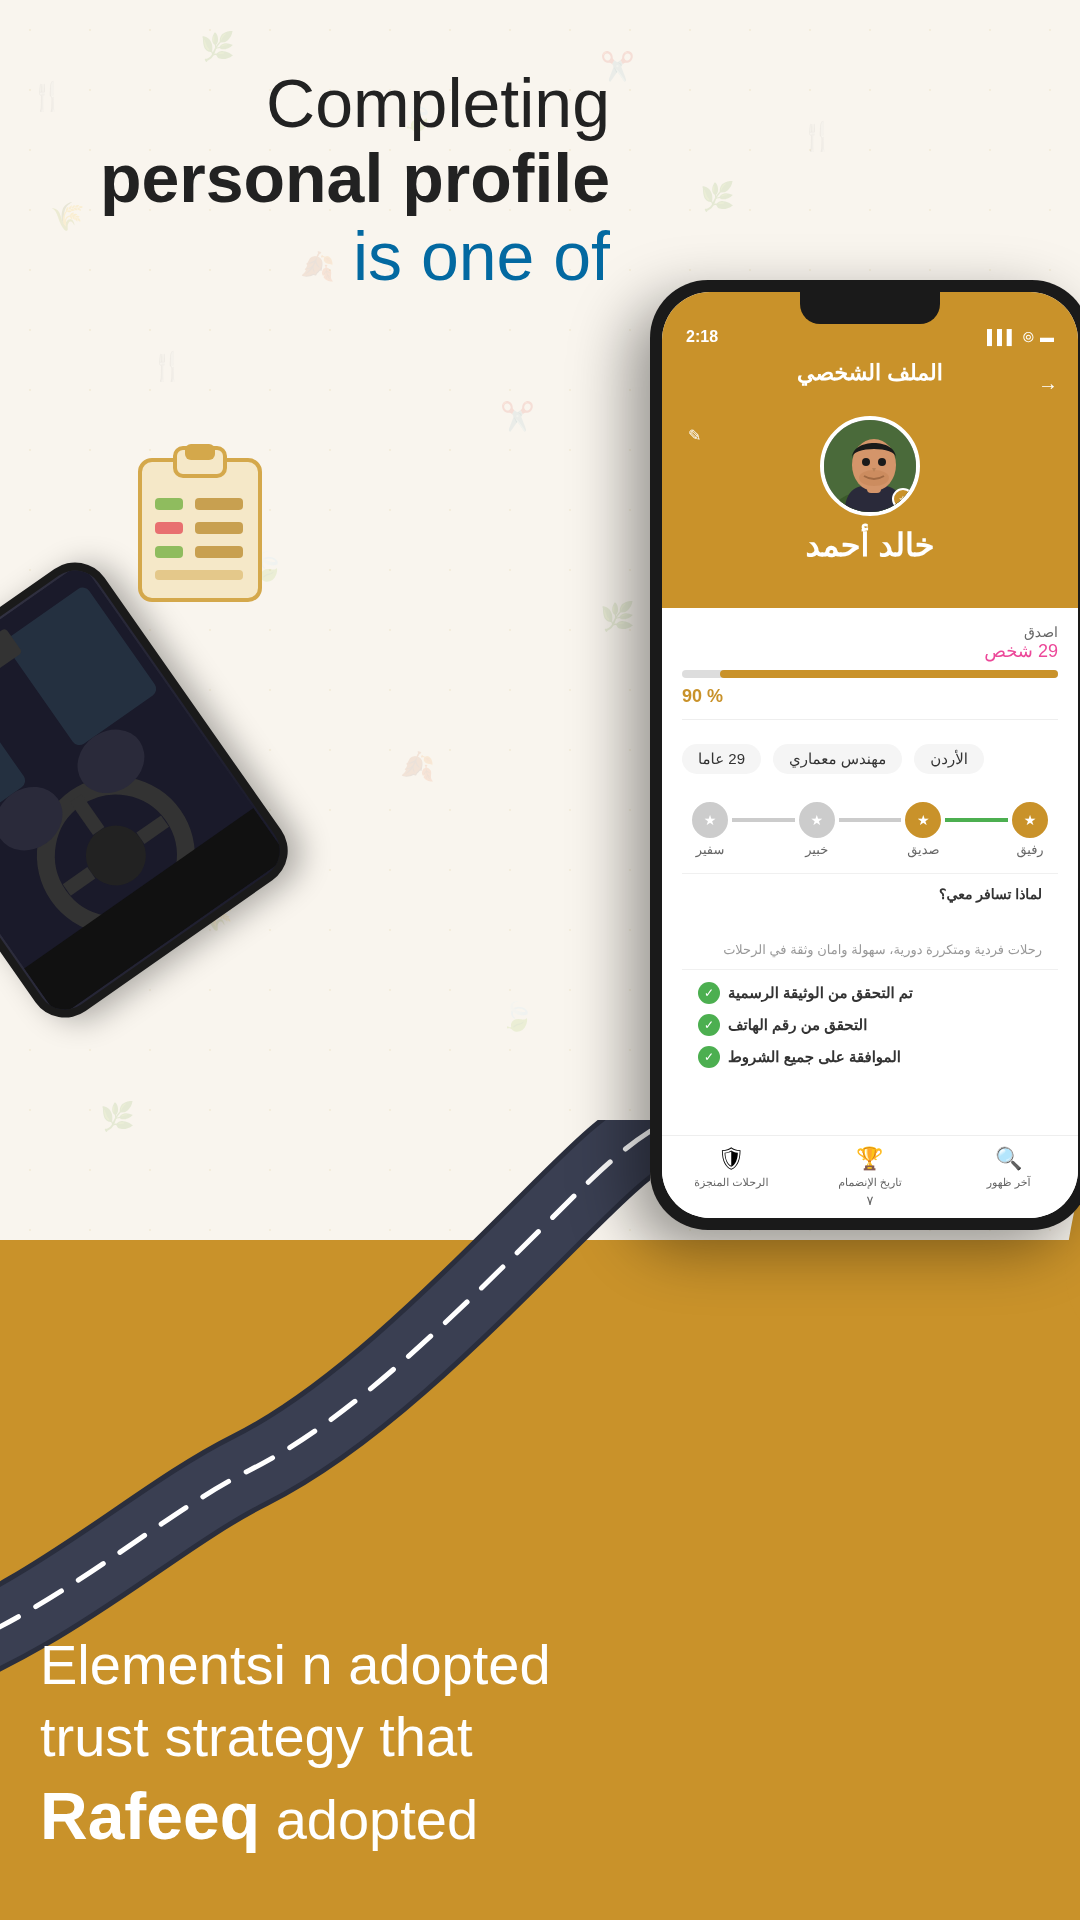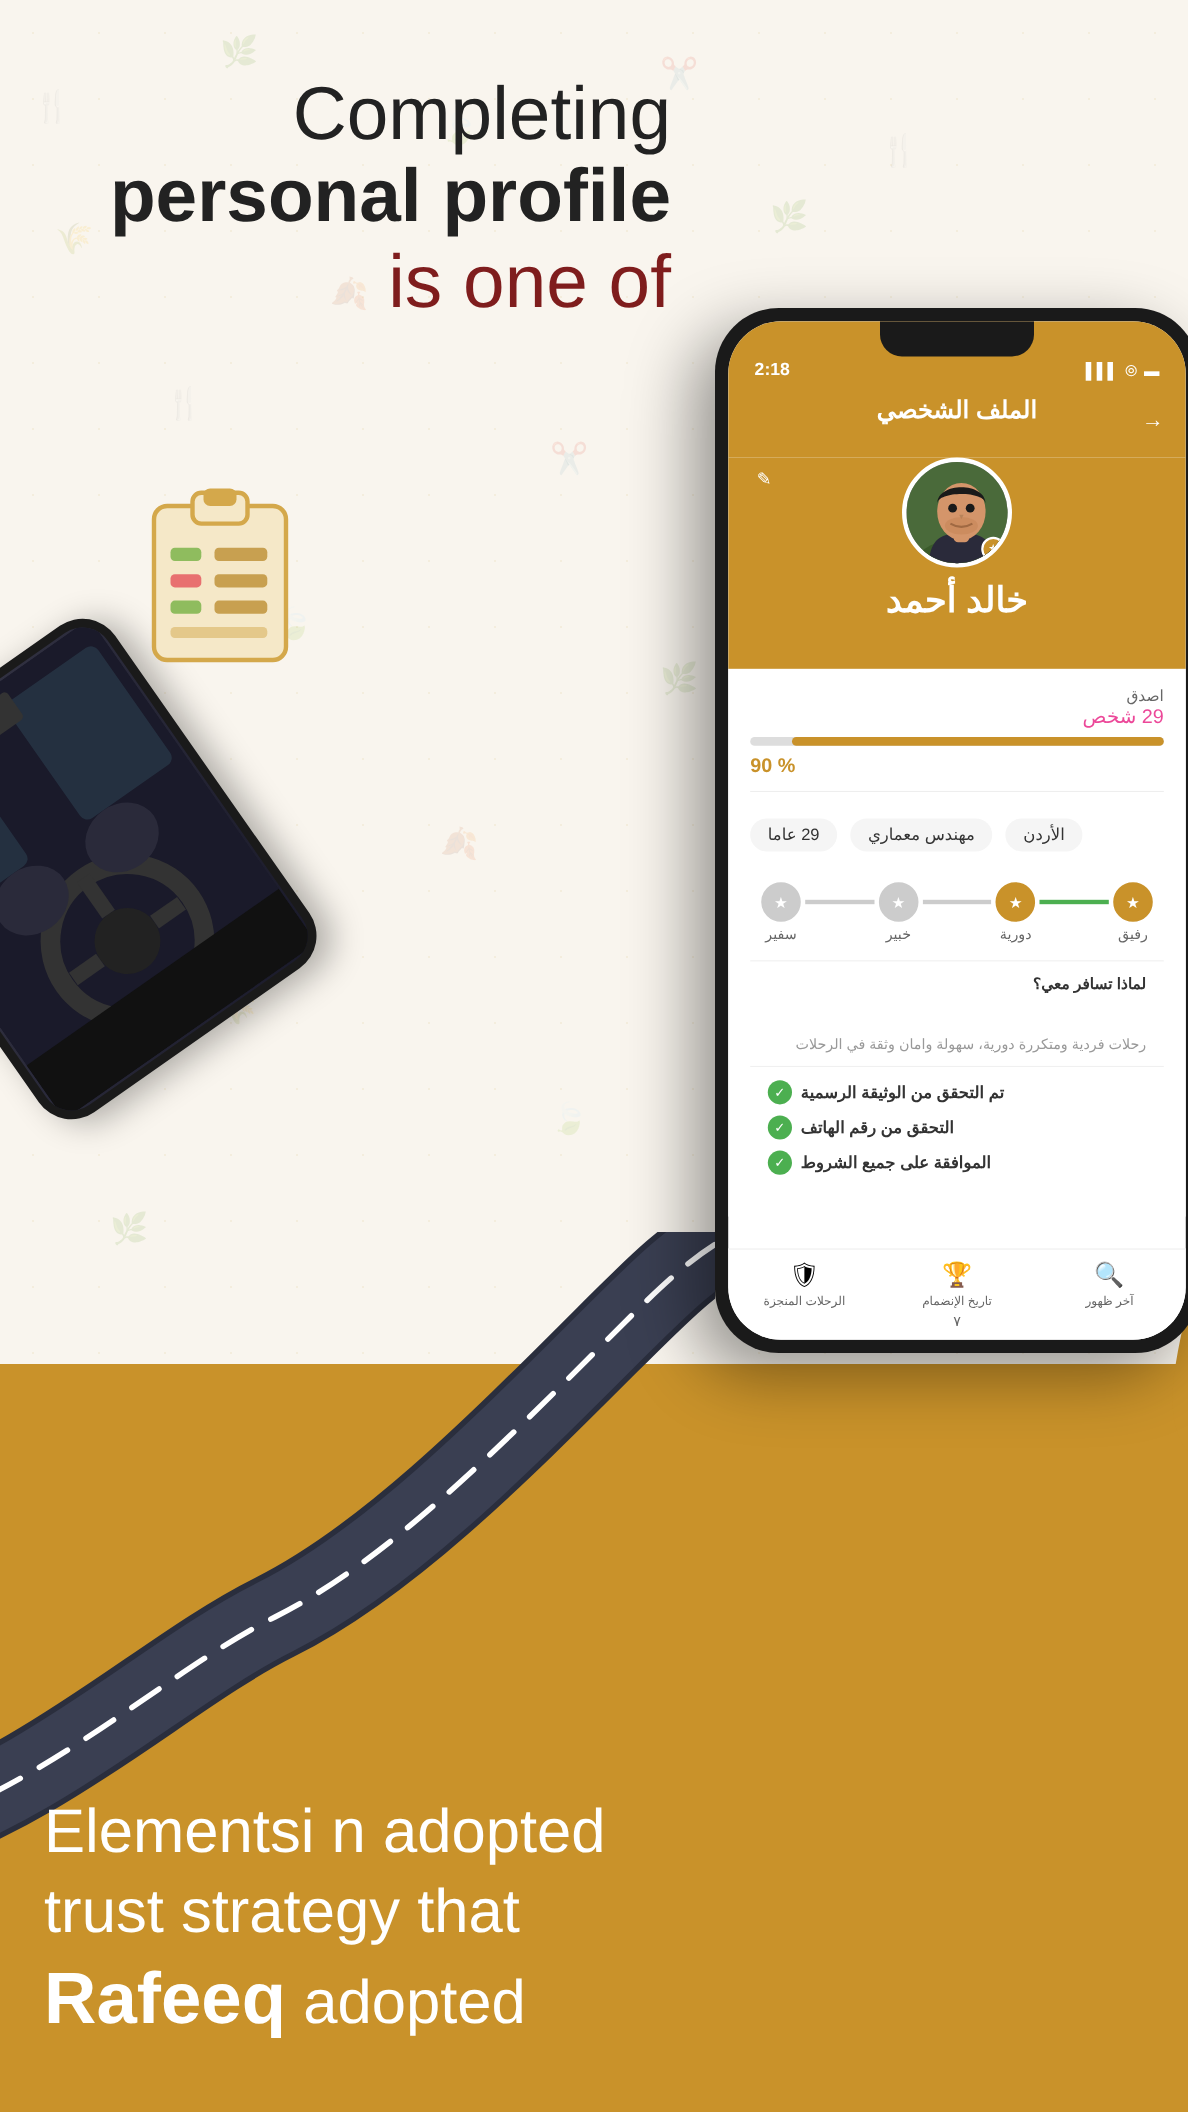--- a/index.html
+++ b/index.html
@@ -69,21 +69,21 @@
     .header-personal {
       font-size: 68px;
       font-weight: 900;
       color: #222;
       line-height: 1.1;
     }
 
     .header-rest {
       font-size: 68px;
       font-weight: 400;
-      color: #7f1d1d;
+      color: #0369a1;
       line-height: 1.2;
     }
 
     
     .clipboard-icon {
       position: absolute;
       top: 430px;
       left: 120px;
       z-index: 10;
       width: 160px;
@@ -688,21 +688,21 @@
               <span style="color:white;font-size:14px;">★</span>
             </div>
             <span class="level-label">رفيق</span>
           </div>
           <div class="level-line active"></div>
 
           <div class="level-item">
             <div class="level-circle active" style="background:#c9922a;border-color:#c9922a;">
               <span style="color:white;font-size:14px;">★</span>
             </div>
-            <span class="level-label">دورية</span>
+            <span class="level-label">صديق</span>
           </div>
           <div class="level-line"></div>
 
           <div class="level-item">
             <div class="level-circle inactive">
               <span style="color:white;font-size:14px;">★</span>
             </div>
             <span class="level-label">خبير</span>
           </div>
           <div class="level-line"></div>

